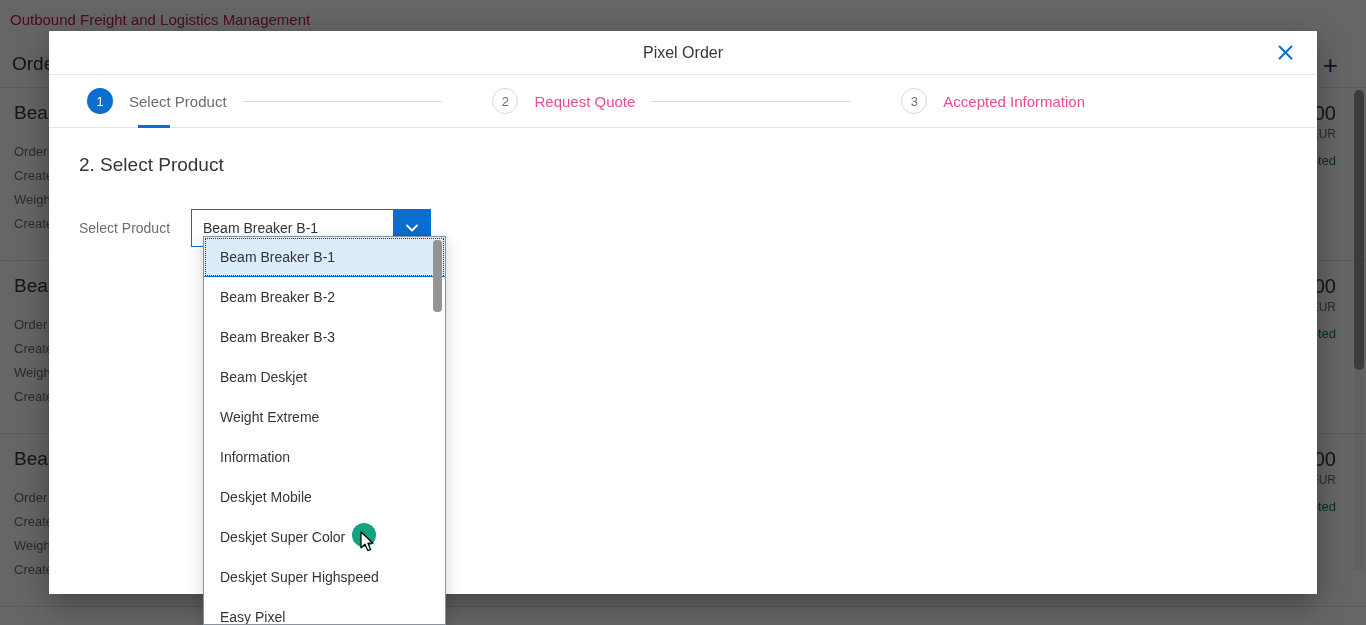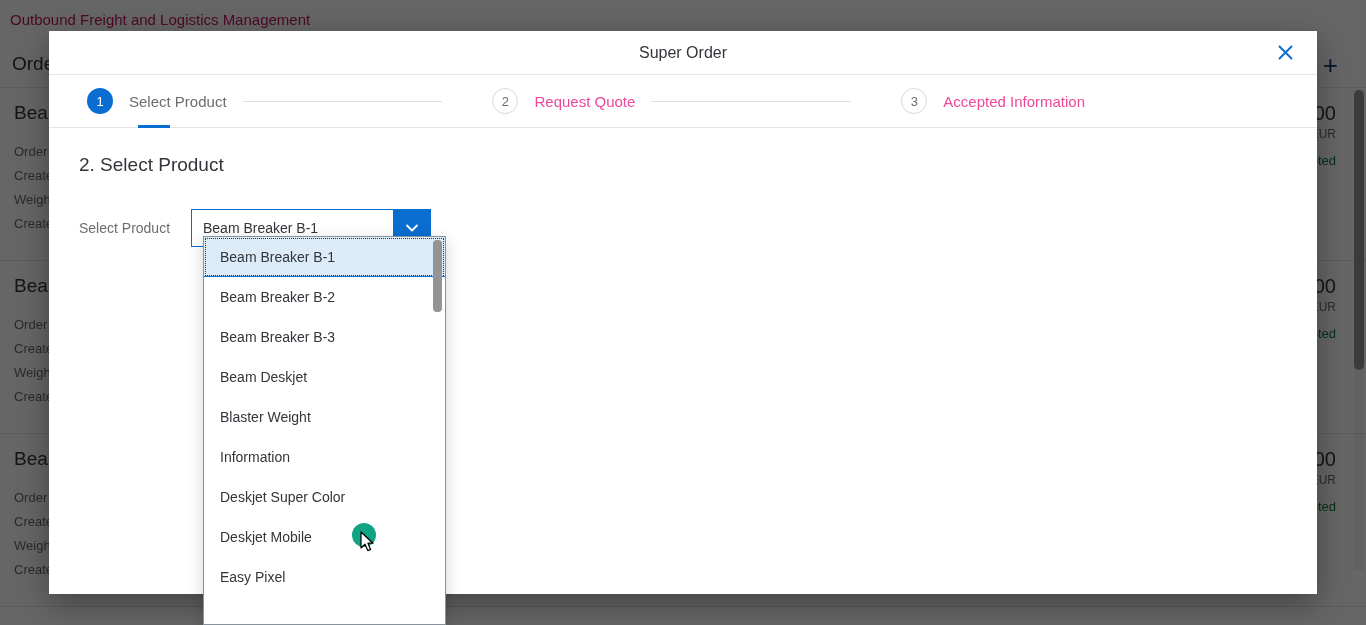--- a/index.html
+++ b/index.html
@@ -265,21 +265,21 @@
 
   <div class="bg-scrollbar"></div>
   <div class="bg-scroll-thumb"></div>
 </div>
 
 <div id="modal-overlay"></div>
 
 <div id="dialog">
 
   <div class="dlg-header">
-    <div class="dlg-title">Super Order</div>
+    <div class="dlg-title">Pixel Order</div>
     <div class="dlg-close">
       <svg width="15" height="15" viewBox="0 0 15 15" aria-hidden="true">
         <path d="M1.5 1.5 L13.5 13.5 M13.5 1.5 L1.5 13.5" stroke="#0a6ed1" stroke-width="2" stroke-linecap="round"></path>
       </svg>
     </div>
   </div>
 
   <div class="wizard">
     <div class="wstep">
       <div class="wcircle active">1</div>
@@ -316,24 +316,25 @@
   </div>
 
 </div>
 
 <div id="dropdown">
   <div class="dd-list">
     <div class="dd-item selected">Beam Breaker B-1</div>
     <div class="dd-item">Beam Breaker B-2</div>
     <div class="dd-item">Beam Breaker B-3</div>
     <div class="dd-item">Beam Deskjet</div>
-    <div class="dd-item">Blaster Weight</div>
+    <div class="dd-item">Weight Extreme</div>
     <div class="dd-item">Information</div>
+    <div class="dd-item">Deskjet Mobile</div>
     <div class="dd-item">Deskjet Super Color</div>
-    <div class="dd-item">Deskjet Mobile</div>
+    <div class="dd-item">Deskjet Super Highspeed</div>
     <div class="dd-item">Easy Pixel</div>
   </div>
   <div class="dd-scrollbar">
     <div class="dd-thumb"></div>
   </div>
 </div>
 
 <div id="cursor-halo"></div>
 <div id="cursor-pointer">
   <svg width="18" height="24" viewBox="0 0 18 24" aria-hidden="true">

